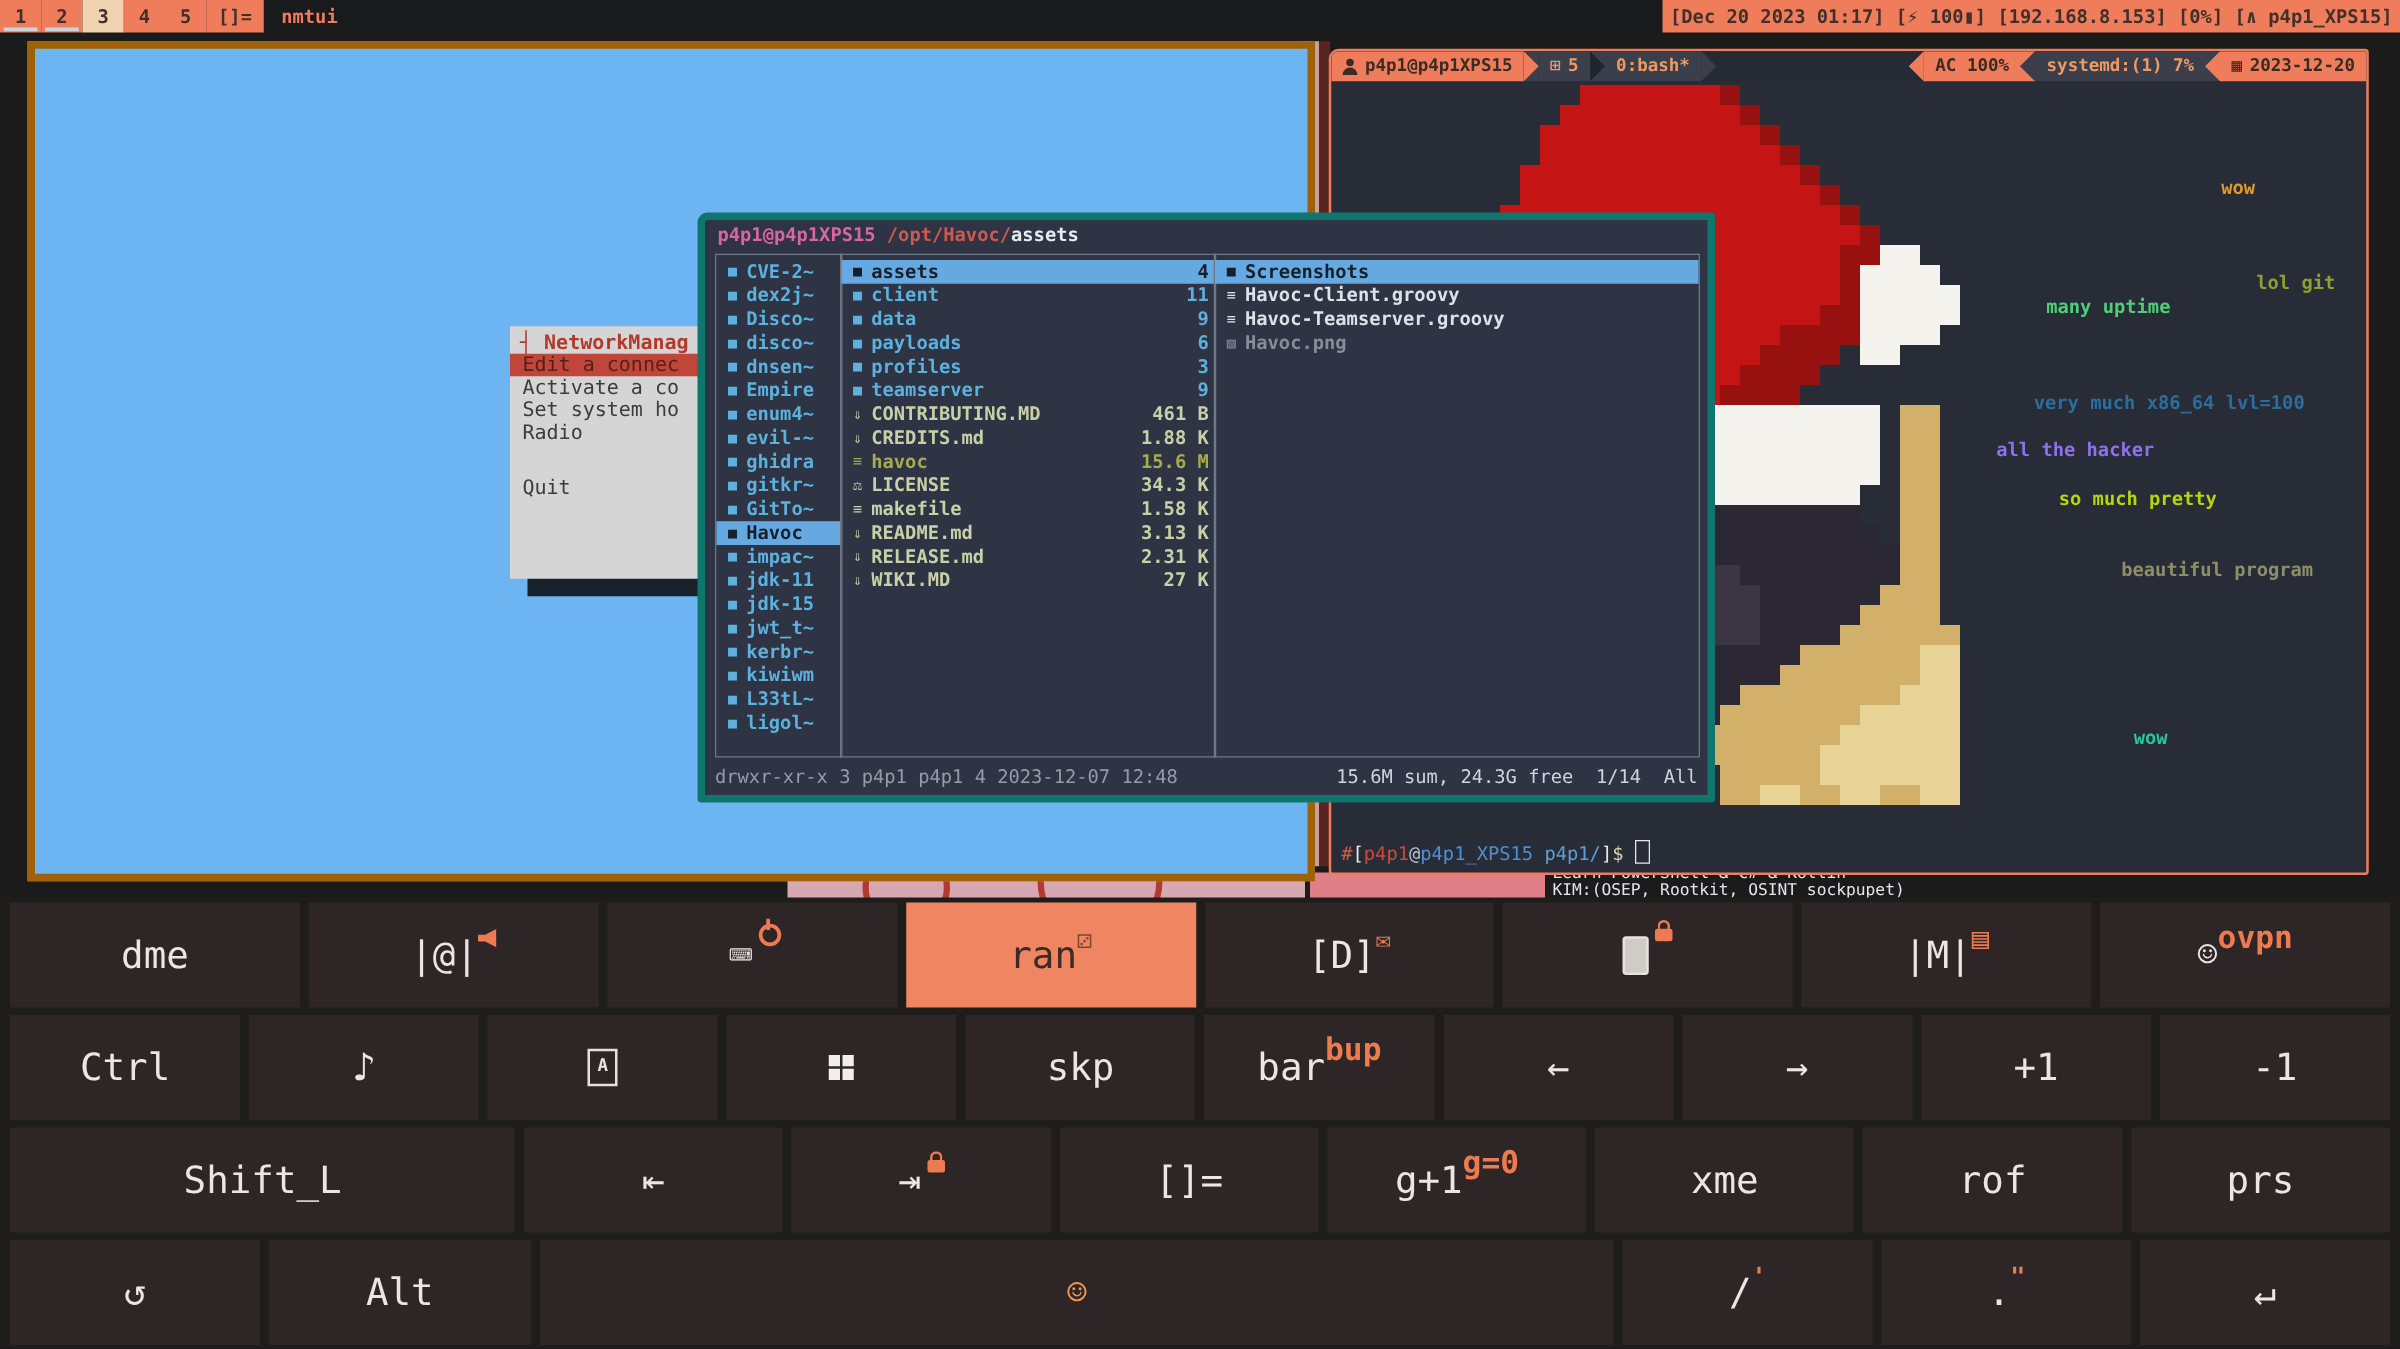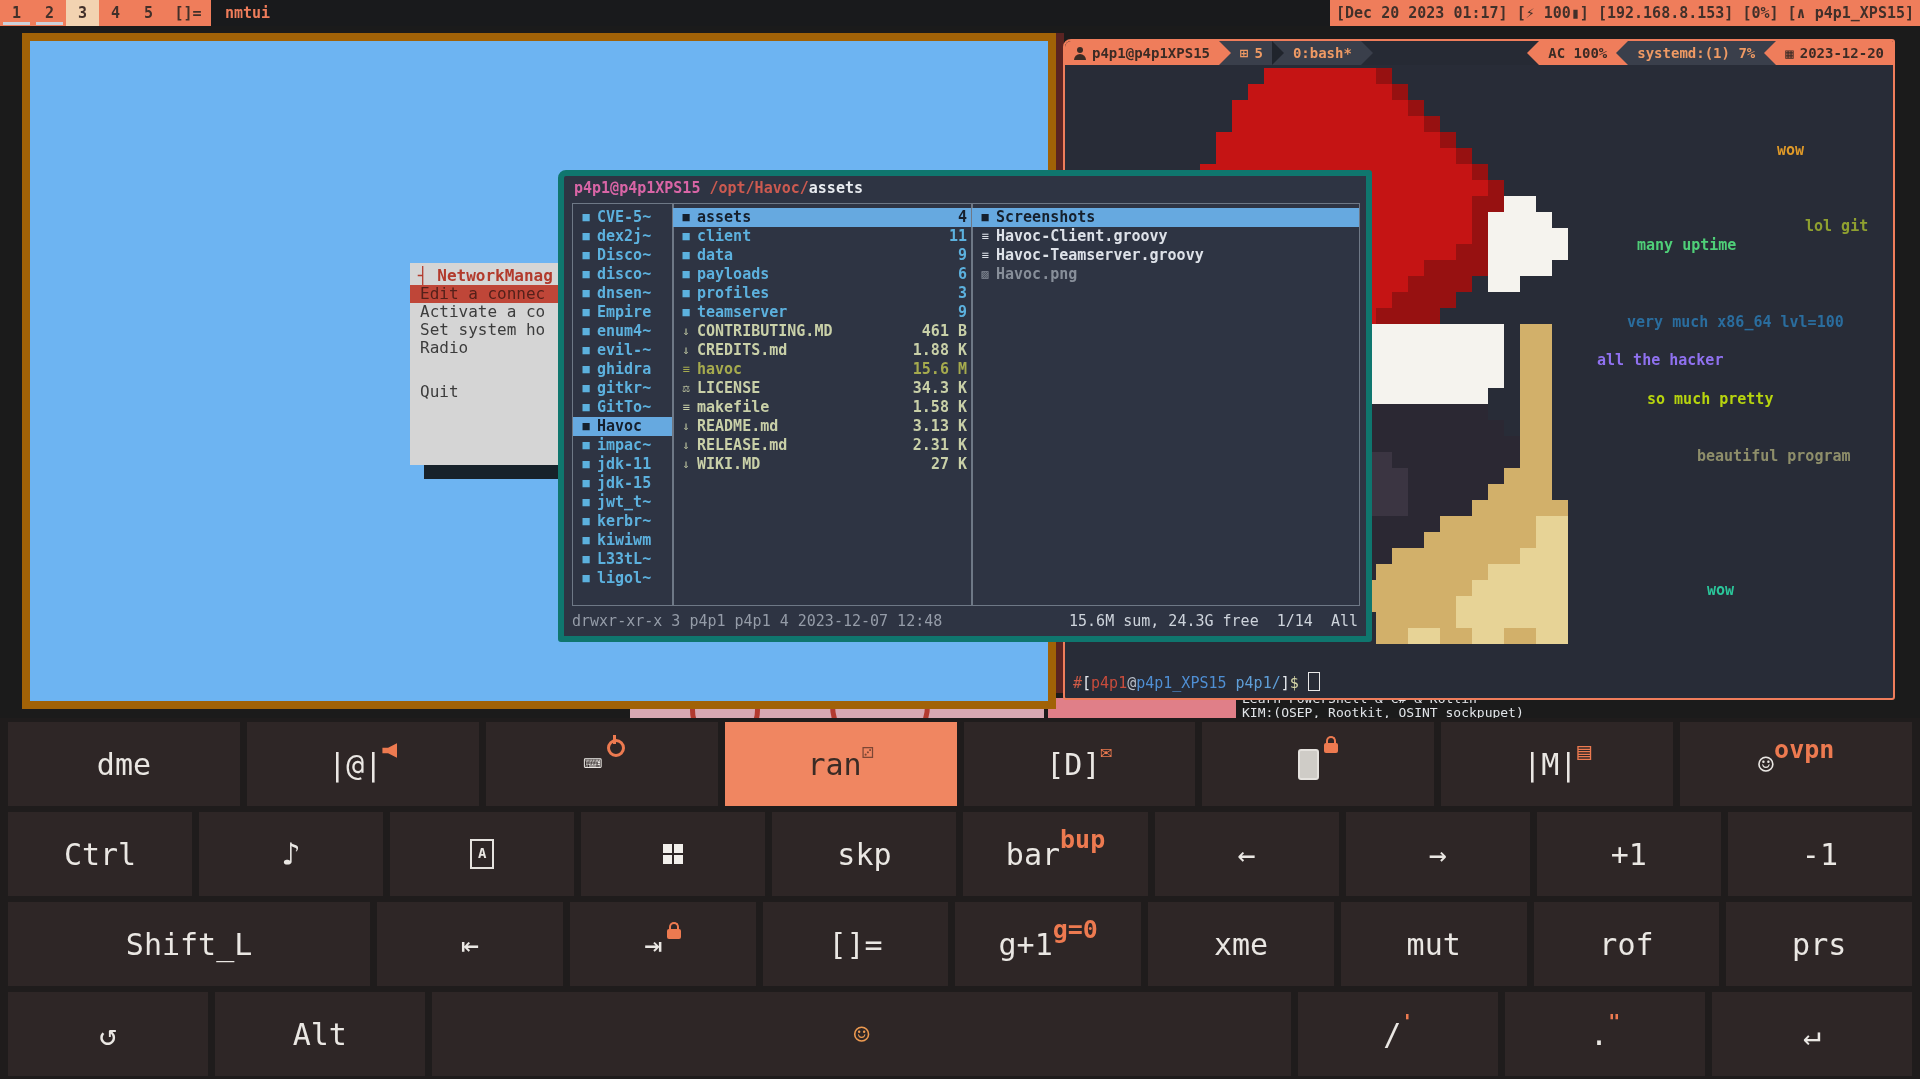--- a/index.html
+++ b/index.html
@@ -13,21 +13,21 @@
        color:#41302a;font-weight:bold;font-size:15px;position:relative;}
   .tag.layout{width:46px;}
   .tag.occupied::after{content:"";position:absolute;left:3px;right:3px;bottom:1px;height:3px;background:#ccd2dc;}
   .tag.selected{background:#f2d3b1;}
   .bar-title{color:#ef7d5b;font-size:15px;font-weight:bold;line-height:26px;padding-left:14px;}
   .bar-status{margin-left:auto;background:#ef7d5b;color:#41302a;font-weight:bold;font-size:15px;
               line-height:26px;padding:0 6px;white-space:pre;}
 
   
   .bluewin{position:absolute;left:22px;top:33px;width:1018px;height:660px;background:#6db4f2;
-           border:8px solid #a16207;z-index:10;}
+           border:6px solid #a16207;z-index:10;}
   .dlg-shadow{position:absolute;left:394px;top:236px;width:196px;height:202px;background:rgba(8,8,8,.85);}
   .dialog{position:absolute;left:380px;top:222px;width:196px;height:202px;background:#d5d5d5;
           color:#3c3c3c;font-size:16px;overflow:hidden;}
   .dialog .dtitle{color:#b23a2c;font-weight:bold;padding:3px 0 0 8px;white-space:pre;}
   .dialog .dprompt{color:#7d93b2;padding:22px 0 8px 10px;white-space:pre;}
   .dl{padding-left:10px;height:18px;line-height:18px;white-space:pre;}
   .dl.selrow{background:#bf4638;color:#54201a;width:170px;}
   .dl.gap{margin-top:26px;}
 
   
@@ -770,21 +770,21 @@
         <div class="overlay" style="left: 582px; top: 349px; color: rgb(183, 212, 14);">so much pretty</div>
         <div class="overlay" style="left: 632px; top: 406px; color: rgb(142, 142, 106);">beautiful program</div>
         <div class="overlay" style="left: 642px; top: 540px; color: rgb(43, 199, 155);">wow</div>
       </div>
     <div class="prompt"><span style="color: rgb(207, 91, 71);">#</span><span style="color: rgb(230, 233, 238);">[</span><span style="color: rgb(201, 76, 60);">p4p1</span><span style="color: rgb(184, 190, 200);">@</span><span style="color: rgb(79, 143, 212);">p4p1_XPS15</span><span style="color: rgb(95, 159, 216);"> p4p1/</span><span style="color: rgb(230, 233, 238);">]</span><span style="color: rgb(214, 214, 168);">$ </span><span class="cursor"></span></div>
   </div>
 
   <div class="mc">
     <div class="mc-title"><span class="mc-user">p4p1@p4p1XPS15</span><span class="mc-path"> /opt/Havoc/</span><span class="mc-dir">assets</span></div>
     <div class="panel p-left">
-        <div class="mrow"><span class="ic c-dir">■</span><span class="nm c-dir">CVE-5~</span></div>
+        <div class="mrow"><span class="ic c-dir">■</span><span class="nm c-dir">CVE-2~</span></div>
         <div class="mrow"><span class="ic c-dir">■</span><span class="nm c-dir">dex2j~</span></div>
         <div class="mrow"><span class="ic c-dir">■</span><span class="nm c-dir">Disco~</span></div>
         <div class="mrow"><span class="ic c-dir">■</span><span class="nm c-dir">disco~</span></div>
         <div class="mrow"><span class="ic c-dir">■</span><span class="nm c-dir">dnsen~</span></div>
         <div class="mrow"><span class="ic c-dir">■</span><span class="nm c-dir">Empire</span></div>
         <div class="mrow"><span class="ic c-dir">■</span><span class="nm c-dir">enum4~</span></div>
         <div class="mrow"><span class="ic c-dir">■</span><span class="nm c-dir">evil-~</span></div>
         <div class="mrow"><span class="ic c-dir">■</span><span class="nm c-dir">ghidra</span></div>
         <div class="mrow"><span class="ic c-dir">■</span><span class="nm c-dir">gitkr~</span></div>
         <div class="mrow"><span class="ic c-dir">■</span><span class="nm c-dir">GitTo~</span></div>
@@ -849,21 +849,20 @@
         <div class="key"><span>+1</span></div>
         <div class="key"><span>-1</span></div>
       </div>
       <div class="krow">
         <div class="key" style="flex: 1.95 1 0%;"><span>Shift_L</span></div>
         <div class="key"><span>⇤</span></div>
         <div class="key"><span>⇥</span><span><span class="lockic"></span></span></div>
         <div class="key"><span>[]=</span></div>
         <div class="key"><span>g+1</span><span class="sup big">g=0</span></div>
         <div class="key"><span>xme</span></div>
-        <div class="key"><span>mut</span></div>
         <div class="key"><span>rof</span></div>
         <div class="key"><span>prs</span></div>
       </div>
       <div class="krow">
         <div class="key" style="flex: 1 1 0%;"><span>↺</span></div>
         <div class="key" style="flex: 1.05 1 0%;"><span>Alt</span></div>
         <div class="key" style="flex: 4.3 1 0%;"><span class="smi accent">☺</span></div>
         <div class="key"><span>/</span><span class="sup">'</span></div>
         <div class="key"><span>.</span><span class="sup">"</span></div>
         <div class="key"><span>↵</span></div>

